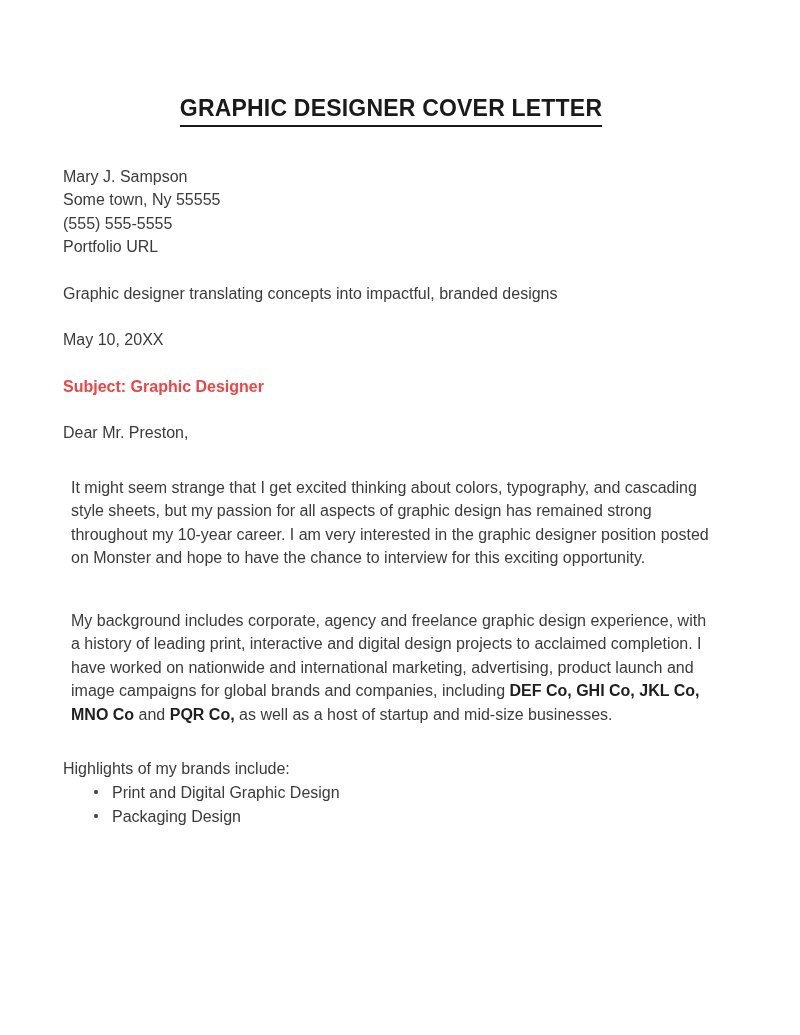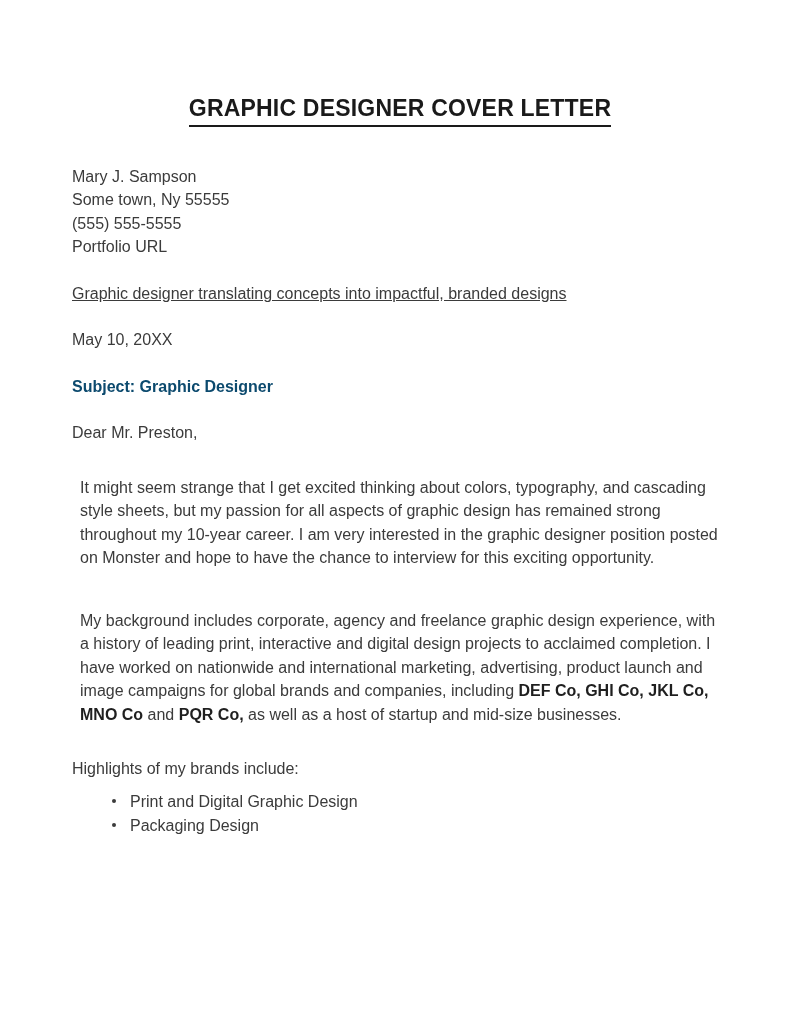--- a/index.html
+++ b/index.html
@@ -18,21 +18,21 @@
     position: relative;
     width: 800px;
     height: 1035px;
     background: #ffffff;
     box-sizing: border-box;
     padding: 0;
     overflow: hidden;
   }
   .doc-body {
     position: absolute;
-    left: 72px;
+    left: 63px;
     top: 95px;
     width: 656px;
   }
 
   .doc-title {
     text-align: center;
     font-size: 23px;
     font-weight: bold;
     letter-spacing: 0.2px;
     color: #1a1a1a;
@@ -51,33 +51,32 @@
 
   .contact-line {
     font-size: 16px;
     line-height: 23.5px;
     white-space: nowrap;
   }
 
   .tagline-line {
     font-size: 16px;
     line-height: 23.5px;
-    text-decoration: underline;
   }
 
   .date-line {
     font-size: 16px;
     line-height: 23.5px;
   }
 
   .subject-line {
     font-size: 16px;
     line-height: 23.5px;
     font-weight: bold;
-    color: #0c4a6e;
+    color: #ef4444;
   }
 
   .salutation {
     font-size: 16px;
     line-height: 23.5px;
   }
 
   p.para {
     font-size: 16px;
     line-height: 23.5px;
@@ -89,21 +88,21 @@
     color: #1f1f1f;
   }
 
   .skills-intro {
     font-size: 16px;
     line-height: 23.5px;
   }
 
   ul.skills {
     list-style: none;
-    margin: 9px;
+    margin: 0;
     padding: 0;
   }
   ul.skills li {
     position: relative;
     font-size: 16px;
     line-height: 24px;
     padding-left: 49px;
   }
   ul.skills li .bullet-dot {
     position: absolute;

